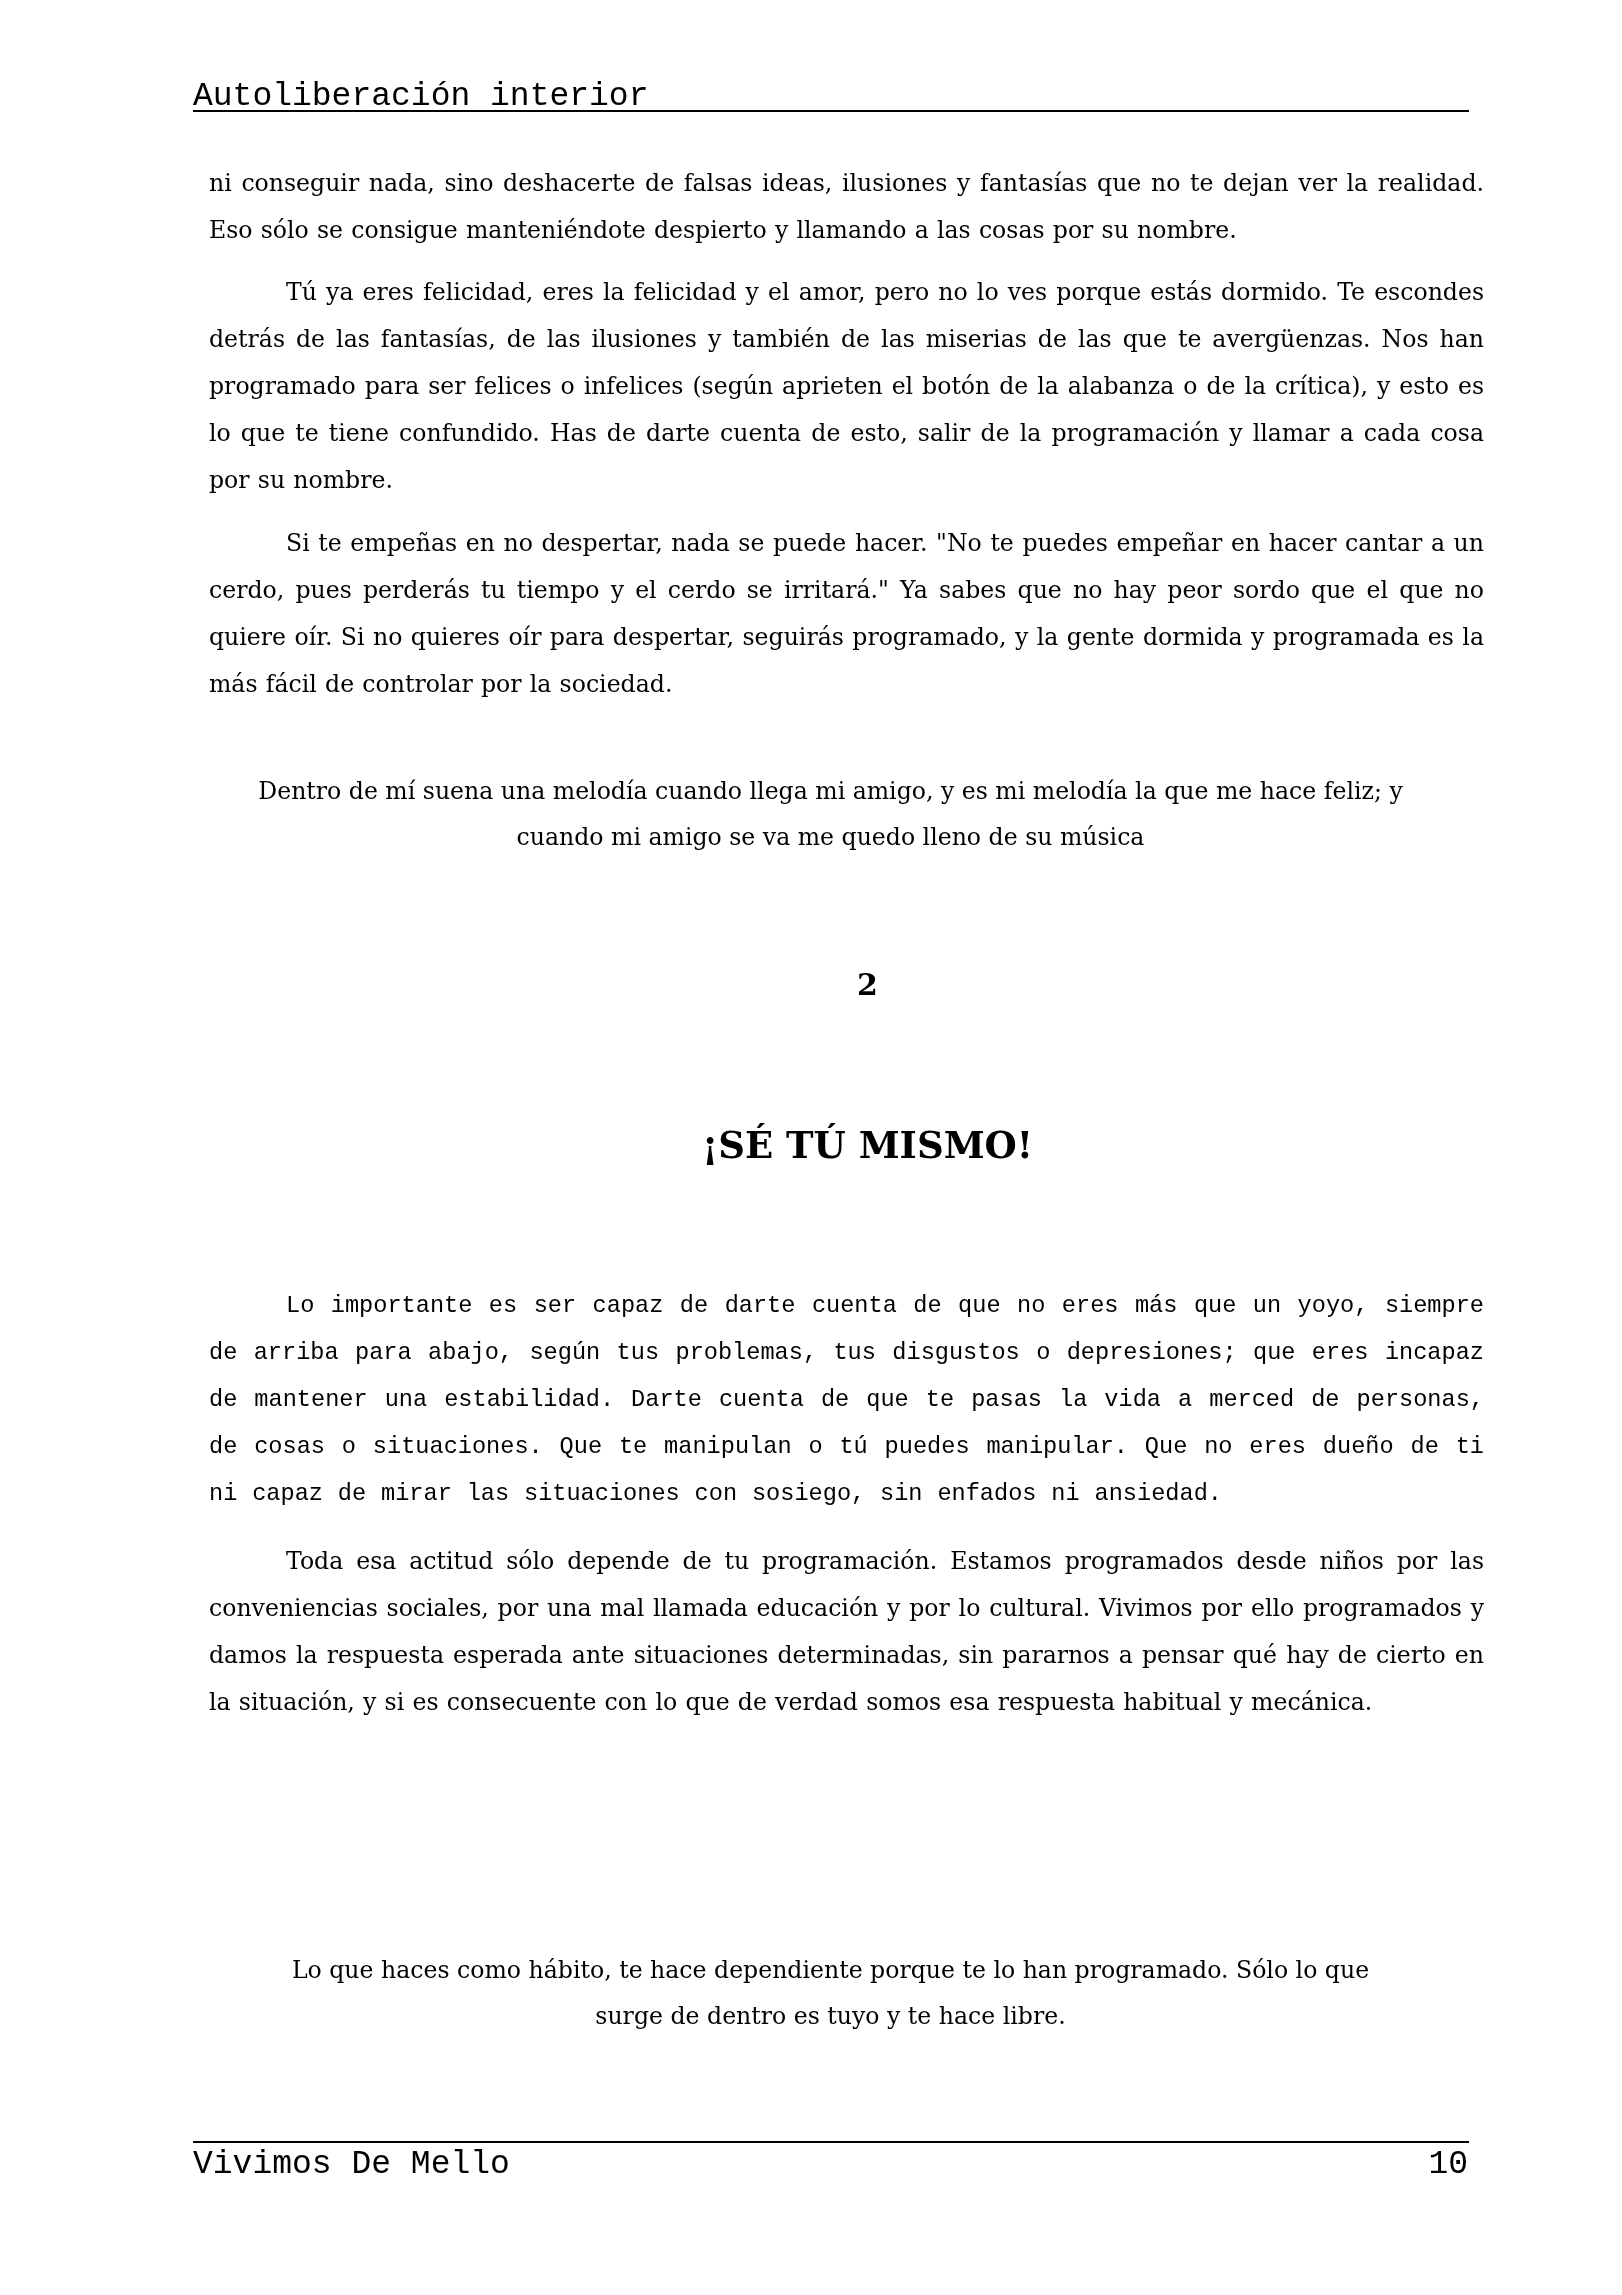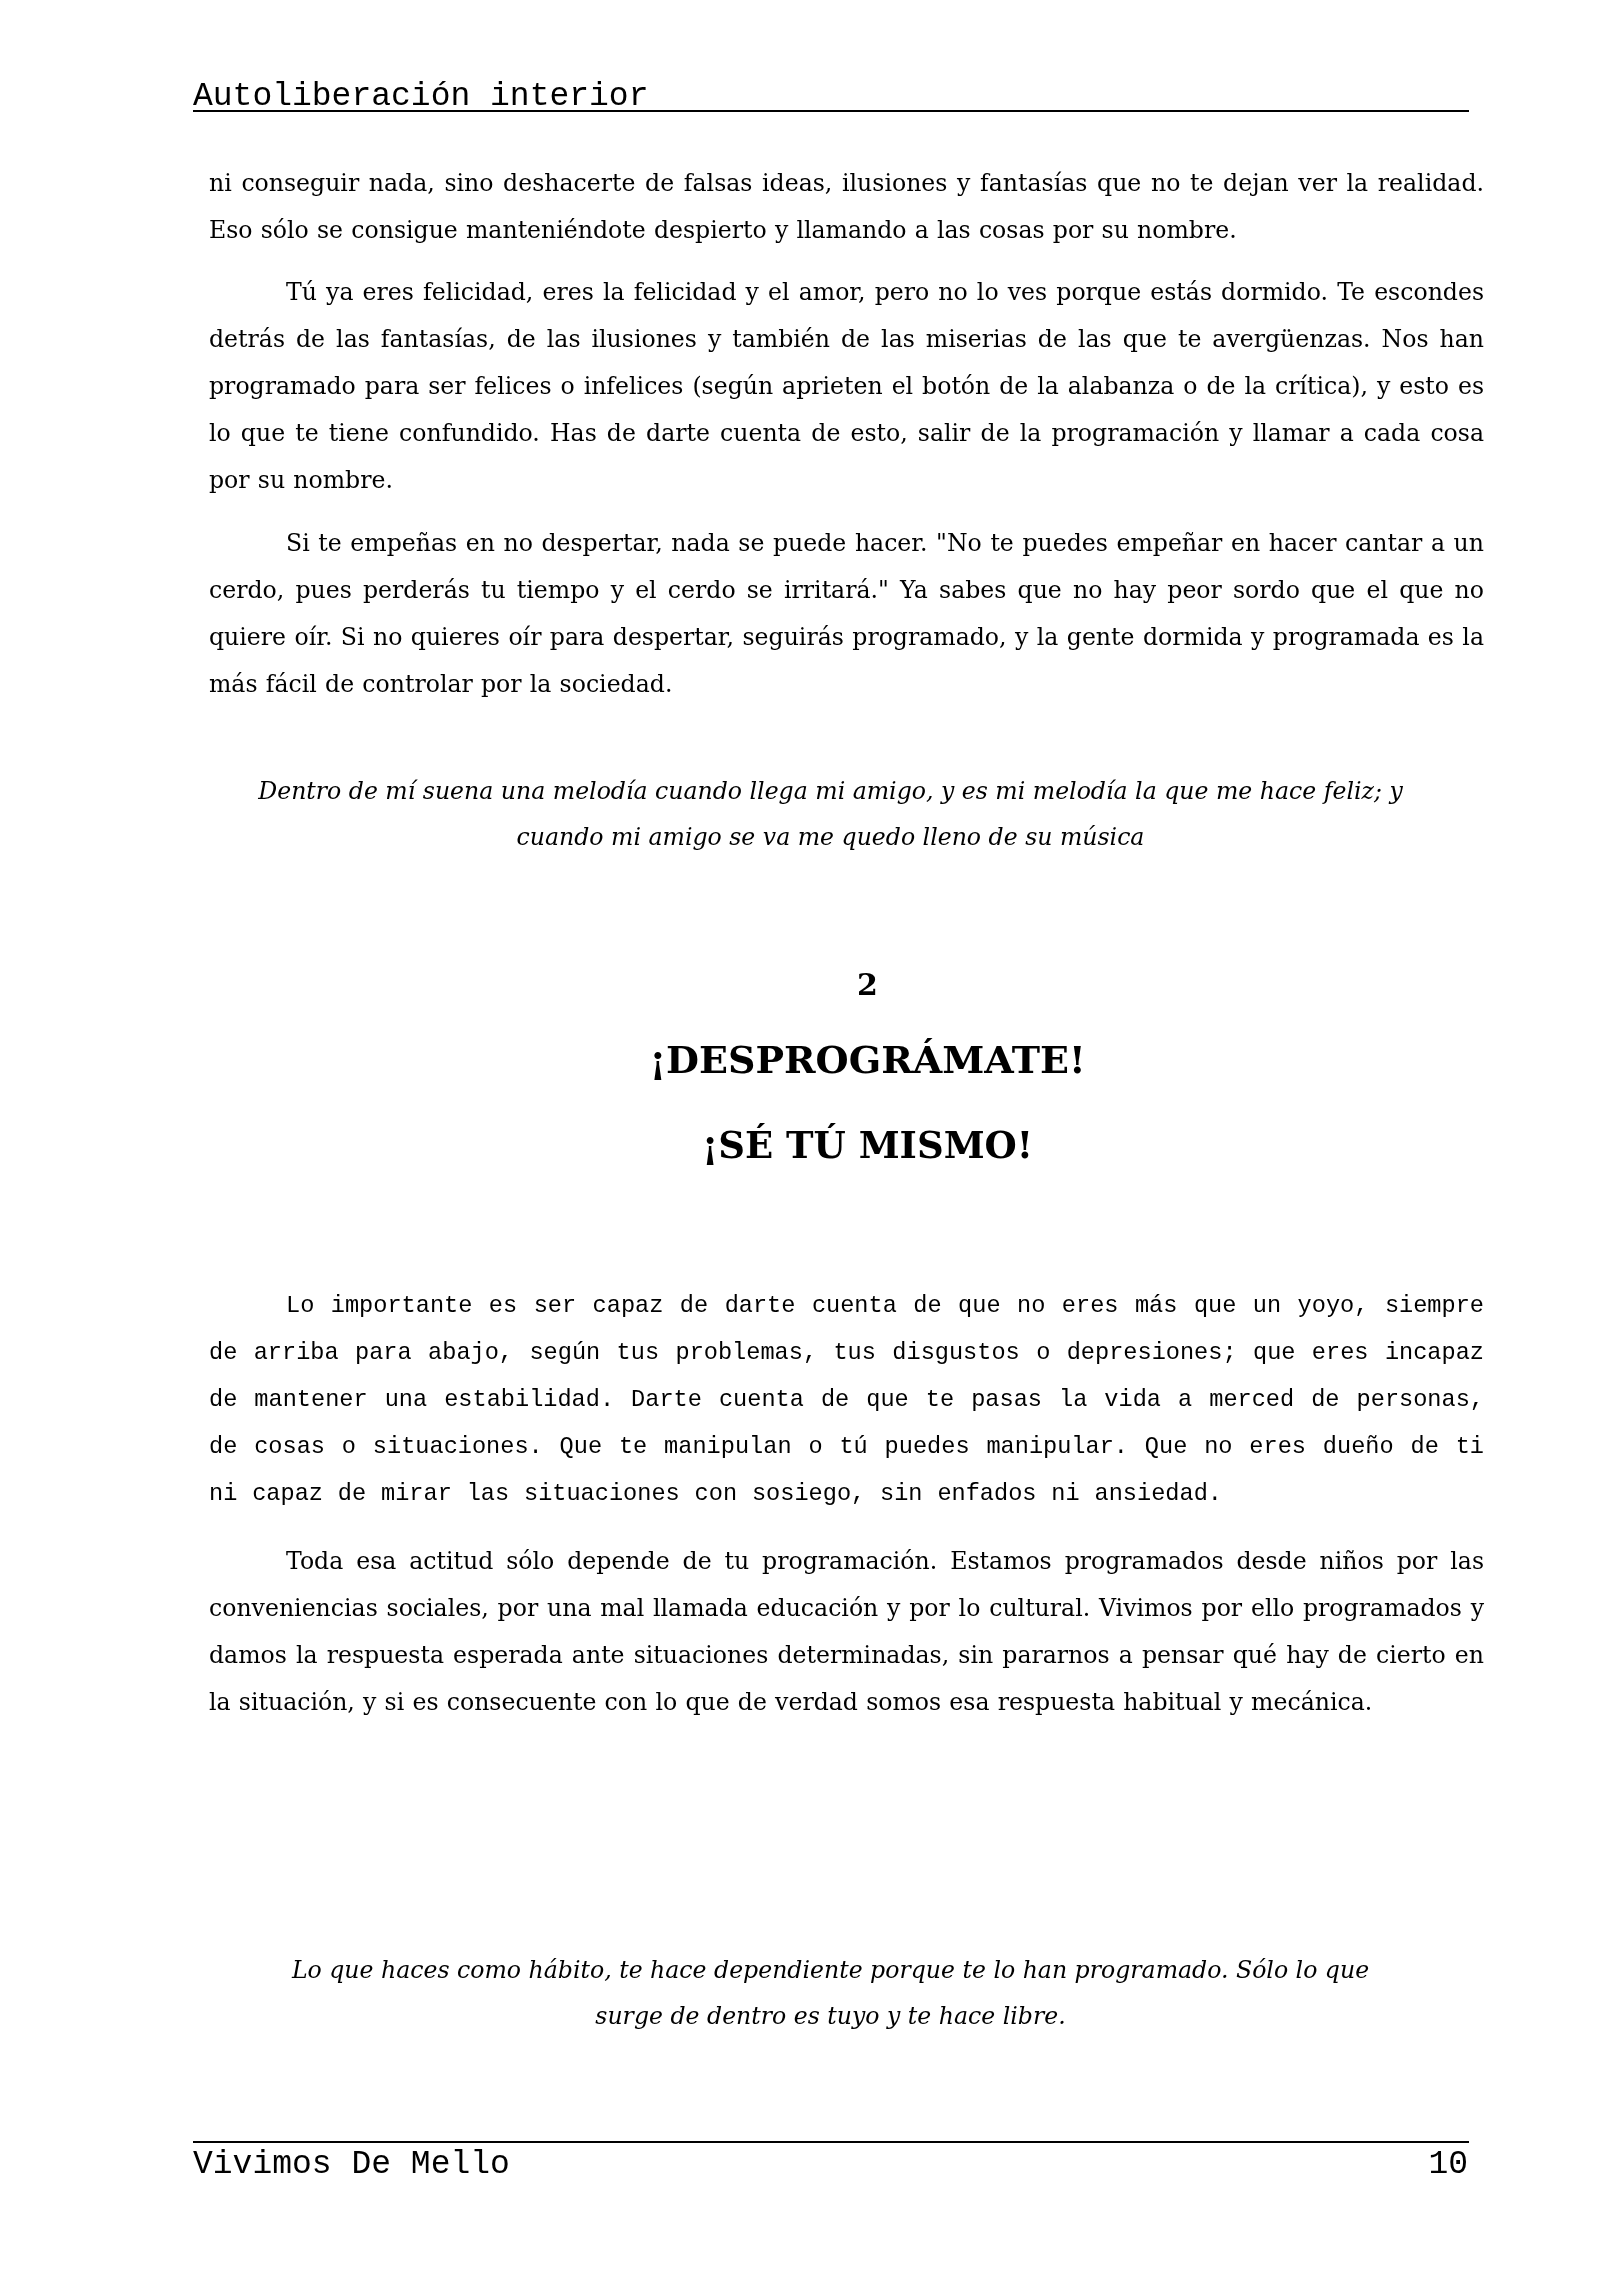--- a/index.html
+++ b/index.html
@@ -69,21 +69,20 @@
   .p6 { top: 1726px; }
   
   .epigraph {
     position: absolute;
     left: 193px;
     width: 1275px;
     box-sizing: border-box;
     margin: 0;
     font-size: 23.6px;
     line-height: 46px;
-    font-style: italic;
     text-align: center;
   }
   .q1 { top: 768px; padding: 0 39px; }
   .q2 { top: 1947px; padding: 0 65px; }
   
   .chapter-center {
     position: absolute;
     left: 230px;
     width: 1275px;
     margin: 0;
@@ -102,21 +101,20 @@
   <div class="running-head header-title">Autoliberación interior</div>
   <div class="rule header-rule"></div>
 
   <p class="para p1">ni conseguir nada, sino deshacerte de falsas ideas, ilusiones y fantasías que no te dejan ver la realidad. Eso sólo se consigue manteniéndote despierto y llamando a las cosas por su nombre.</p>
   <p class="para p2 indent">Tú ya eres felicidad, eres la felicidad y el amor, pero no lo ves porque estás dormido. Te escondes detrás de las fantasías, de las ilusiones y también de las miserias de las que te avergüenzas. Nos han programado para ser felices o infelices (según aprieten el botón de la alabanza o de la crítica), y esto es lo que te tiene confundido. Has de darte cuenta de esto, salir de la programación y llamar a cada cosa por su nombre.</p>
   <p class="para p3 indent">Si te empeñas en no despertar, nada se puede hacer. "No te puedes empeñar en hacer cantar a un cerdo, pues perderás tu tiempo y el cerdo se irritará." Ya sabes que no hay peor sordo que el que no quiere oír. Si no quieres oír para despertar, seguirás programado, y la gente dormida y programada es la más fácil de controlar por la sociedad.</p>
 
   <p class="epigraph q1">Dentro de mí suena una melodía cuando llega mi amigo, y es mi melodía la que me hace feliz; y cuando mi amigo se va me quedo lleno de su música</p>
 
   <div class="chapter-center chapter-number">2</div>
-  <div class="chapter-center chapter-line1">¡DESPROGRÁMATE!</div>
   <div class="chapter-center chapter-line2">¡SÉ TÚ MISMO!</div>
 
   <p class="para p4 indent">Lo importante es ser capaz de darte cuenta de que no eres más que un yoyo, siempre de arriba para abajo, según tus problemas, tus disgustos o depresiones; que eres incapaz de mantener una estabilidad. Darte cuenta de que te pasas la vida a merced de personas, de cosas o situaciones. Que te manipulan o tú puedes manipular. Que no eres dueño de ti ni capaz de mirar las situaciones con sosiego, sin enfados ni ansiedad.</p>
   <p class="para p5 indent">Toda esa actitud sólo depende de tu programación. Estamos programados desde niños por las conveniencias sociales, por una mal llamada educación y por lo cultural. Vivimos por ello programados y damos la respuesta esperada ante situaciones determinadas, sin pararnos a pensar qué hay de cierto en la situación, y si es consecuente con lo que de verdad somos esa respuesta habitual y mecánica.</p>
 
   <p class="epigraph q2">Lo que haces como hábito, te hace dependiente porque te lo han programado. Sólo lo que surge de dentro es tuyo y te hace libre.</p>
 
   <div class="rule footer-rule"></div>
   <div class="footer-row">
     <span>Vivimos De Mello</span>

